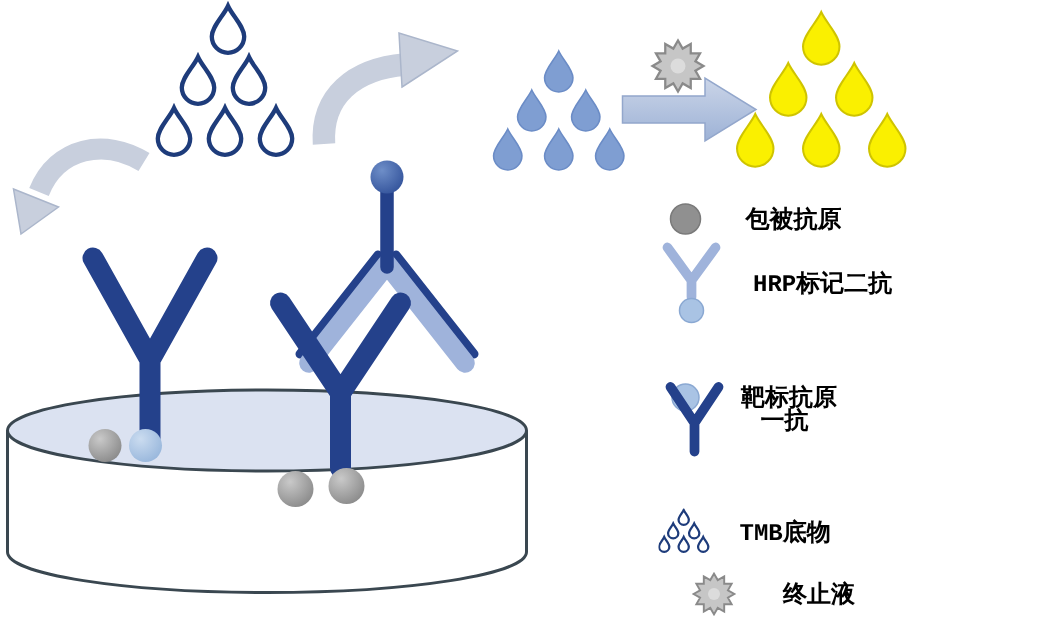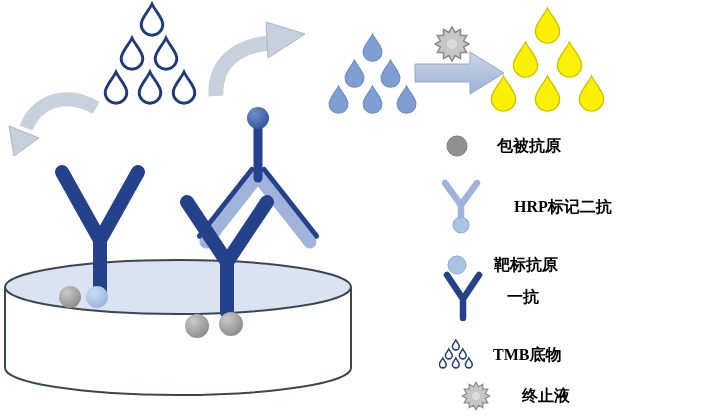--- a/index.html
+++ b/index.html
@@ -1,18 +1,18 @@
 <!DOCTYPE html>
 <html><head>
 <meta charset="utf-8">
 <style>
   html,body { margin:0; padding:0; background:#fff; }
   .canvas {
     position:relative; width:701px; height:419px; background:#ffffff;
-    overflow:hidden; font-family:Liberation Serif, serif;
+    overflow:hidden; font-family:Liberation Mono, monospace;
   }
   .scene { position:absolute; left:0; top:0; width:701px; height:419px; }
   .legend-row { position:absolute; display:flex; align-items:center; }
   .legend-label { font-weight:bold; font-size:16px; color:#000; white-space:nowrap; }
 </style>
 </head>
 <body>
 
 <div class="canvas">
 
@@ -115,36 +115,36 @@
     </g>
   </svg>
 
   <div class="legend-row" style="left:444px; top:133px; gap:27px;">
     <svg width="26" height="26" viewBox="0 0 26 26">
       <circle cx="13" cy="13" r="10" fill="#909090" stroke="#7A7A7A" stroke-width="1"></circle>
     </svg>
     <span class="legend-label">包被抗原</span>
   </div>
 
-  <div class="legend-row" style="left:437px; top:179px; gap:29px;">
+  <div class="legend-row" style="left:437px; top:161px; gap:17px;">
     <svg width="48" height="56" viewBox="0 0 48 56">
       <path d="M8,4 L24,26 M40,4 L24,26 M24,26 L24,37" stroke="#9FB3DB" stroke-width="6.5" stroke-linecap="round" fill="none"></path>
       <circle cx="24" cy="46" r="8" fill="#A9C3E4" stroke="#8AA8D2" stroke-width="1"></circle>
     </svg>
     <span class="legend-label">HRP标记二抗</span>
   </div>
 
   <div class="legend-row" style="left:446px; top:254px; gap:26px;text-align:center;">
     <svg width="22" height="22" viewBox="0 0 22 22">
       <circle cx="11" cy="11" r="9" fill="#A9C3E4" stroke="#8AA8D2" stroke-width="1"></circle>
     </svg>
     <span class="legend-label">靶标抗原</span>
   </div>
 
-  <div class="legend-row" style="left:439px; top:271px; gap:20px;">
+  <div class="legend-row" style="left:439px; top:254px; gap:20px;">
     <svg width="48" height="52" viewBox="0 0 48 52">
       <path d="M8,4 L24,28 M40,4 L24,28 M24,28 L24,47" stroke="#24418B" stroke-width="6.5" stroke-linecap="round" fill="none"></path>
     </svg>
     <span class="legend-label">一抗</span>
   </div>
 
   <div class="legend-row" style="left:439px; top:339px; gap:12px;">
     <svg width="42" height="32" viewBox="0 0 42 32">
       <g fill="#ffffff" stroke="#1E3C7B" stroke-width="4">
         <use href="#drop" transform="translate(13,1) scale(0.38)"></use>

